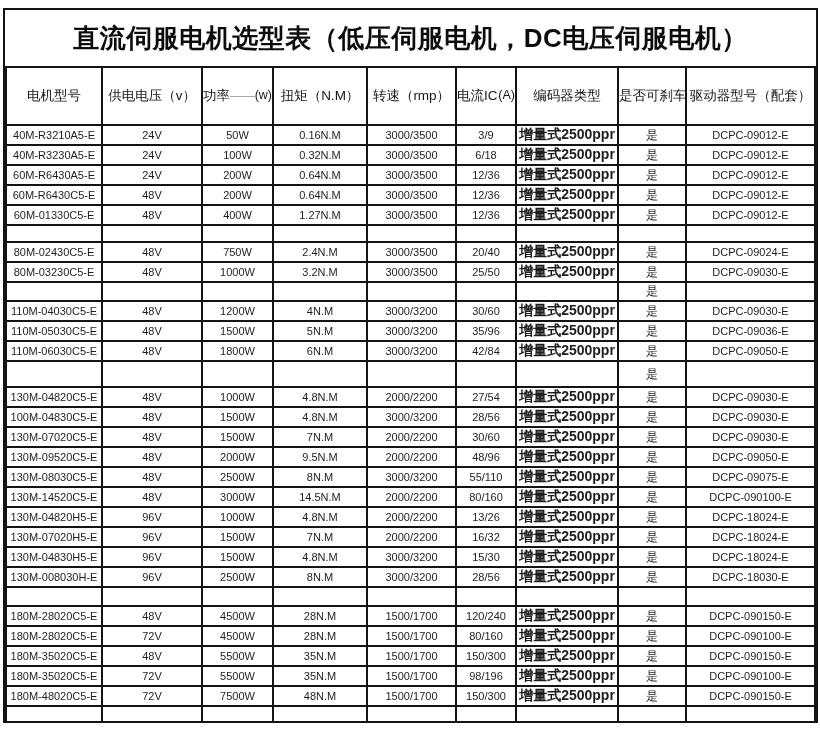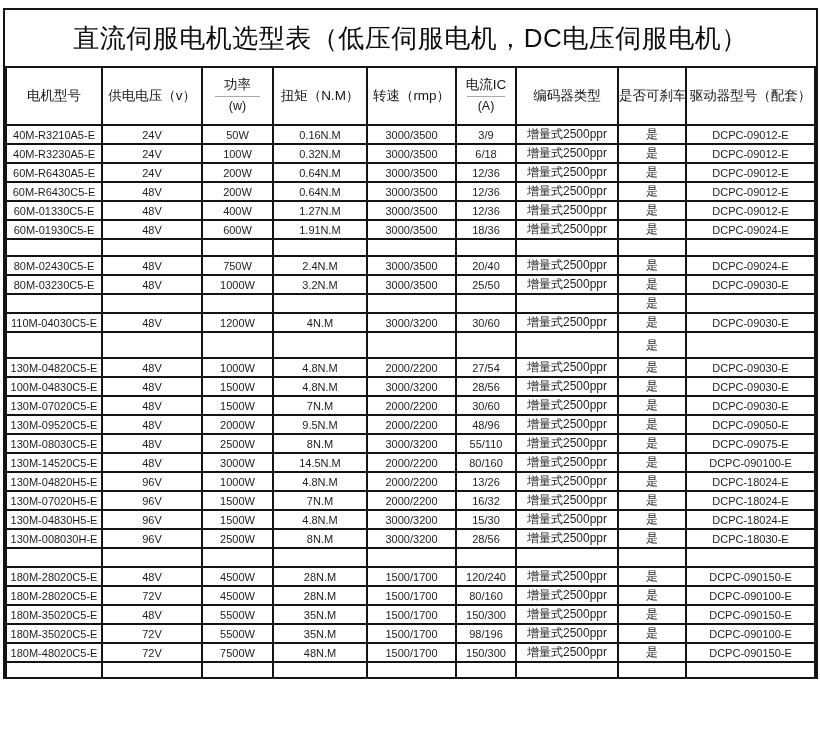--- a/index.html
+++ b/index.html
@@ -6,46 +6,46 @@
   .page{
     position:relative;width:820px;height:750px;background:#ffffff;
     font-family:"Liberation Sans",sans-serif;overflow:hidden;color:#1d1d1d;
   }
   .outer{
     position:absolute;left:3px;top:8px;width:811px;
     border:2px solid #141414;border-bottom:none;
   }
   .title{
     height:56px;display:flex;align-items:center;justify-content:center;
-    font-size:26px;font-weight:400;color:#0d0d0d;letter-spacing:0.5px;
+    font-size:26px;font-weight:700;color:#0d0d0d;letter-spacing:0.5px;
     white-space:nowrap;
     border-radius:9px;
   }
   table{
     border-collapse:collapse;table-layout:fixed;width:100%;
   }
   col.c1{width:96px}col.c2{width:100px}col.c3{width:71px}
   col.c4{width:94px}col.c5{width:89px}col.c6{width:60px}
   col.c7{width:102px}col.c8{width:68px}col.c9{width:auto}
   th,td{
     border:2px solid #141414;text-align:center;vertical-align:middle;
     overflow:hidden;white-space:nowrap;padding:0;
   }
   th{
     height:56px;font-weight:400;font-size:13.5px;color:#161616;
   }
   td{
     height:17px;font-size:11px;color:#1d1d1d;
   }
-  td.c7{font-size:12px;}
+  td.c7{font-size:14px;font-weight:bold;}
   td.c8{font-size:12px;}
   tr.r-s td{height:15px;}
   tr.r-t td{height:24px;}
   tr.r-c td{height:14px;}
-  .hd{display:flex;flex-direction:column;align-items:center;justify-content:center;line-height:1.25;}
+  .hd{display:flex;flex-direction:row;align-items:center;justify-content:center;line-height:1.25;}
   .hd .hd-div{display:block;width:64%;border-top:1px solid #a9a9a9;margin:2px 0;}
   .hd .sub{font-size:12.5px;}
 </style>
 </head>
 <body>
 
 <div class="page">
   <div class="outer">
     <div class="title">直流伺服电机选型表（低压伺服电机，DC电压伺服电机）</div>
     <table>
@@ -134,31 +134,20 @@
             <td class="c1">60M-01330C5-E</td>
             <td class="c2">48V</td>
             <td class="c3">400W</td>
             <td class="c4">1.27N.M</td>
             <td class="c5">3000/3500</td>
             <td class="c6">12/36</td>
             <td class="c7">增量式2500ppr</td>
             <td class="c8">是</td>
             <td class="c9">DCPC-09012-E</td>
           </tr>
-          <tr>
-            <td class="c1">60M-01930C5-E</td>
-            <td class="c2">48V</td>
-            <td class="c3">600W</td>
-            <td class="c4">1.91N.M</td>
-            <td class="c5">3000/3500</td>
-            <td class="c6">18/36</td>
-            <td class="c7">增量式2500ppr</td>
-            <td class="c8">是</td>
-            <td class="c9">DCPC-09024-E</td>
-          </tr>
           <tr class="r-s">
             <td class="c1"></td>
             <td class="c2"></td>
             <td class="c3"></td>
             <td class="c4"></td>
             <td class="c5"></td>
             <td class="c6"></td>
             <td class="c7"></td>
             <td class="c8"></td>
             <td class="c9"></td>
@@ -199,20 +188,42 @@
           <tr>
             <td class="c1">110M-04030C5-E</td>
             <td class="c2">48V</td>
             <td class="c3">1200W</td>
             <td class="c4">4N.M</td>
             <td class="c5">3000/3200</td>
             <td class="c6">30/60</td>
             <td class="c7">增量式2500ppr</td>
             <td class="c8">是</td>
             <td class="c9">DCPC-09030-E</td>
+          </tr>
+          <tr>
+            <td class="c1">110M-05030C5-E</td>
+            <td class="c2">48V</td>
+            <td class="c3">1500W</td>
+            <td class="c4">5N.M</td>
+            <td class="c5">3000/3200</td>
+            <td class="c6">35/96</td>
+            <td class="c7">增量式2500ppr</td>
+            <td class="c8">是</td>
+            <td class="c9">DCPC-09036-E</td>
+          </tr>
+          <tr>
+            <td class="c1">110M-06030C5-E</td>
+            <td class="c2">48V</td>
+            <td class="c3">1800W</td>
+            <td class="c4">6N.M</td>
+            <td class="c5">3000/3200</td>
+            <td class="c6">42/84</td>
+            <td class="c7">增量式2500ppr</td>
+            <td class="c8">是</td>
+            <td class="c9">DCPC-09050-E</td>
           </tr>
           <tr class="r-t">
             <td class="c1"></td>
             <td class="c2"></td>
             <td class="c3"></td>
             <td class="c4"></td>
             <td class="c5"></td>
             <td class="c6"></td>
             <td class="c7"></td>
             <td class="c8">是</td>

